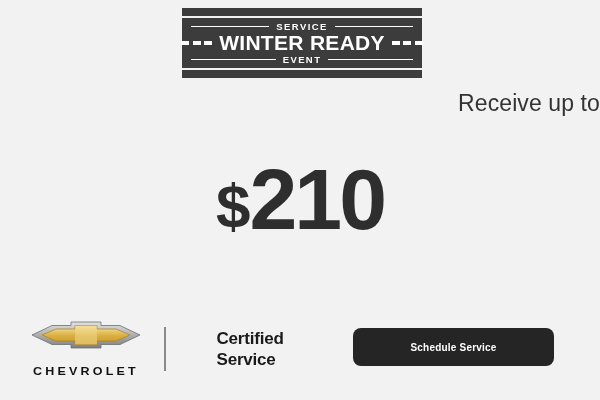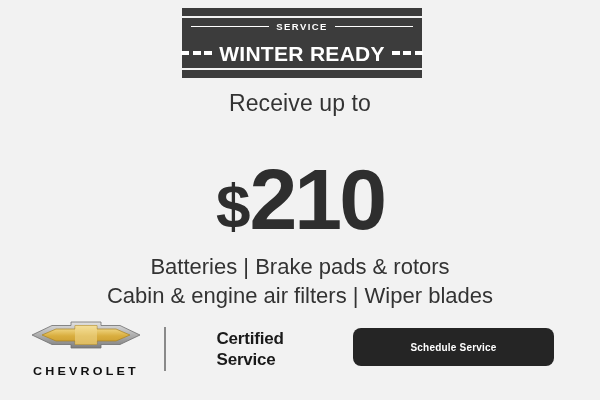--- a/index.html
+++ b/index.html
@@ -105,21 +105,21 @@
     white-space: nowrap;
     padding: 0 7px;
   }
 
   
   .receive {
     position: absolute;
     top: 92px;
     left: 0;
     width: 600px;
-    text-align: center;
+    text-align: right;
     font-size: 23px;
     color: #333333;
     letter-spacing: 0.1px;
     line-height: 1;
   }
 
   .price {
     position: absolute;
     top: 116px;
     left: 0;
@@ -267,37 +267,38 @@
             <i></i>
         </span>
         <span class="headline-text">WINTER READY</span>
         <span class="dashes">
           <i></i>
             <i></i>
             <i></i>
         </span>
       </div>
 
+      <div class="rule-row">
+        <span class="rule"></span>
+        <span class="rule-label">EVENT</span>
+        <span class="rule"></span>
+      </div>
 
     </div>
 
     <div class="badge-bar bottom"></div>
   </div>
 
   <div class="receive">Receive up to</div>
 
   <div class="price">
     <span class="currency">$</span><span class="amount">210</span>
   </div>
 
 
-  <div class="parts">
-    <div>Batteries | Brake pads &amp; rotors</div>
-    <div>Cabin &amp; engine air filters | Wiper blades</div>
-  </div>
 
   <div class="footer">
 
     <div class="brand">
 
       <div class="chev-lockup">
         <div class="bowtie-wrap">
           <svg viewBox="0 0 224 60" width="112" height="30" aria-hidden="true">
             <defs>
               <linearGradient id="goldGrad" x1="0" y1="0" x2="0" y2="1">

